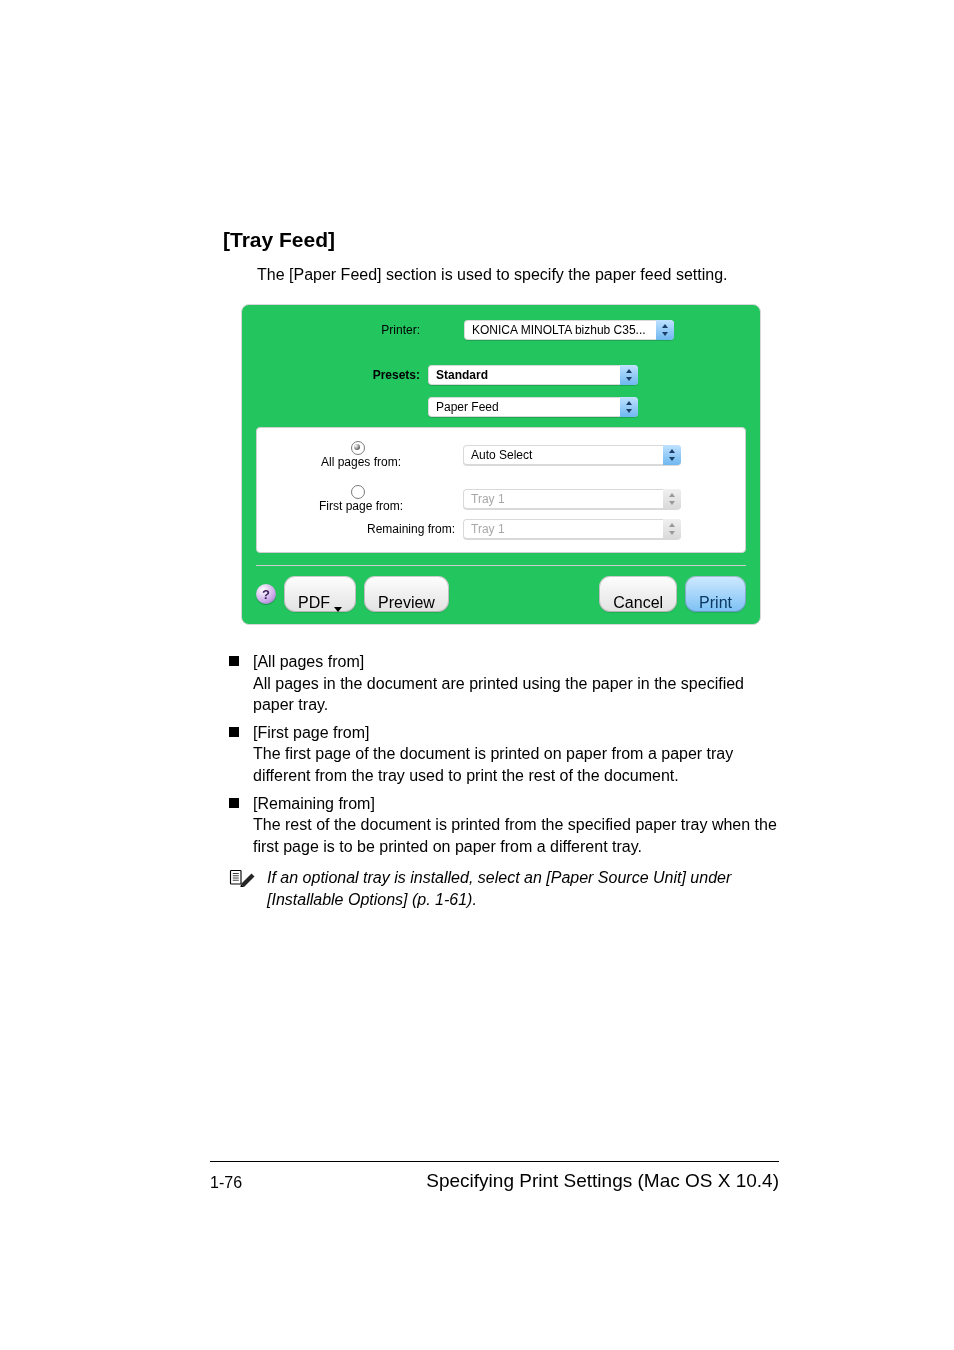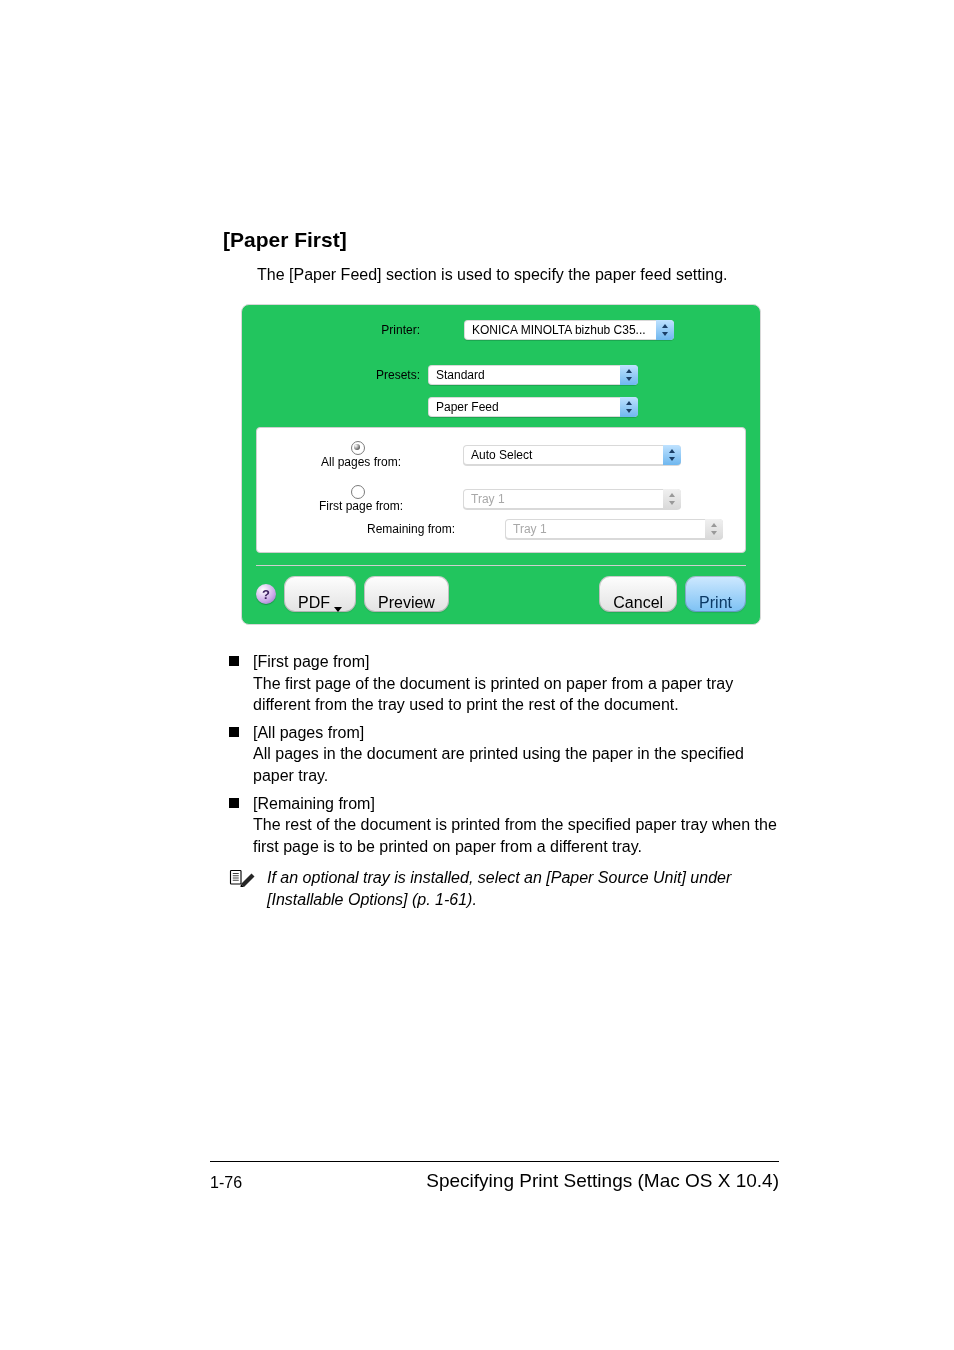--- a/index.html
+++ b/index.html
@@ -175,32 +175,32 @@
   }
   .footer .pnum{font-size:16px;}
   .footer .ftitle{font-size:19px;}
 
 </style>
 </head>
 <body>
 
 <div class="page">
 
-  <h2 class="heading">[Paper First]</h2>
+  <h2 class="heading">[Tray Feed]</h2>
   <p class="intro">The [Paper Feed] section is used to specify the paper feed setting.</p>
 
   <div class="dialog">
     <div class="row">
       <div class="row-label">Printer:</div>
       <div class="aqua-select" style="width:210px;margin-left:36px;">
         <span class="sel-text">KONICA MINOLTA bizhub C35...</span>
         <span class="aqua-cap"></span>
       </div>
     </div>
-    <div class="row" style="margin-top:25px;">
+    <div class="row" style="margin-top:25px;font-weight:bold;">
       <div class="row-label">Presets:</div>
       <div class="aqua-select" style="width:210px;">
         <span class="sel-text">Standard</span>
         <span class="aqua-cap"></span>
       </div>
     </div>
     <div class="row" style="margin-top:12px;">
       <div class="row-label"></div>
       <div class="aqua-select" style="width:210px;">
         <span class="sel-text">Paper Feed</span>
@@ -222,21 +222,21 @@
       <div class="row" style="margin-top:16px;">
         <div class="row-label radio-label" style="width:188px;">
           <span class="radio"></span>
           <span>First page from:</span>
         </div>
         <div class="aqua-select disabled" style="width:218px;">
           <span class="sel-text">Tray 1</span>
           <span class="aqua-cap disabled"></span>
         </div>
       </div>
-      <div class="row" style="margin-top:6px;gap:42px;">
+      <div class="row" style="margin-top:6px;">
         <div class="row-label" style="width:188px;padding-right:8px;">
           <span>Remaining from:</span>
         </div>
         <div class="aqua-select disabled" style="width:218px;">
           <span class="sel-text">Tray 1</span>
           <span class="aqua-cap disabled"></span>
         </div>
       </div>
     </div>
 
@@ -258,29 +258,29 @@
       <div class="aqua-btn primary" style="margin-right:0;">
         <span>Print</span>
       </div>
     </div>
   </div>
 
   <div class="bullets">
     <div class="bi">
       <div class="sq"></div>
       <div class="btext">
-        <p class="label">[First page from]</p>
-        <p class="desc">The first page of the document is printed on paper from a paper tray different from the tray used to print the rest of the document.</p>
+        <p class="label">[All pages from]</p>
+        <p class="desc">All pages in the document are printed using the paper in the specified paper tray.</p>
       </div>
     </div>
     <div class="bi">
       <div class="sq"></div>
       <div class="btext">
-        <p class="label">[All pages from]</p>
-        <p class="desc">All pages in the document are printed using the paper in the specified paper tray.</p>
+        <p class="label">[First page from]</p>
+        <p class="desc">The first page of the document is printed on paper from a paper tray different from the tray used to print the rest of the document.</p>
       </div>
     </div>
     <div class="bi">
       <div class="sq"></div>
       <div class="btext">
         <p class="label">[Remaining from]</p>
         <p class="desc">The rest of the document is printed from the specified paper tray when the first page is to be printed on paper from a different tray.</p>
       </div>
     </div>
 

